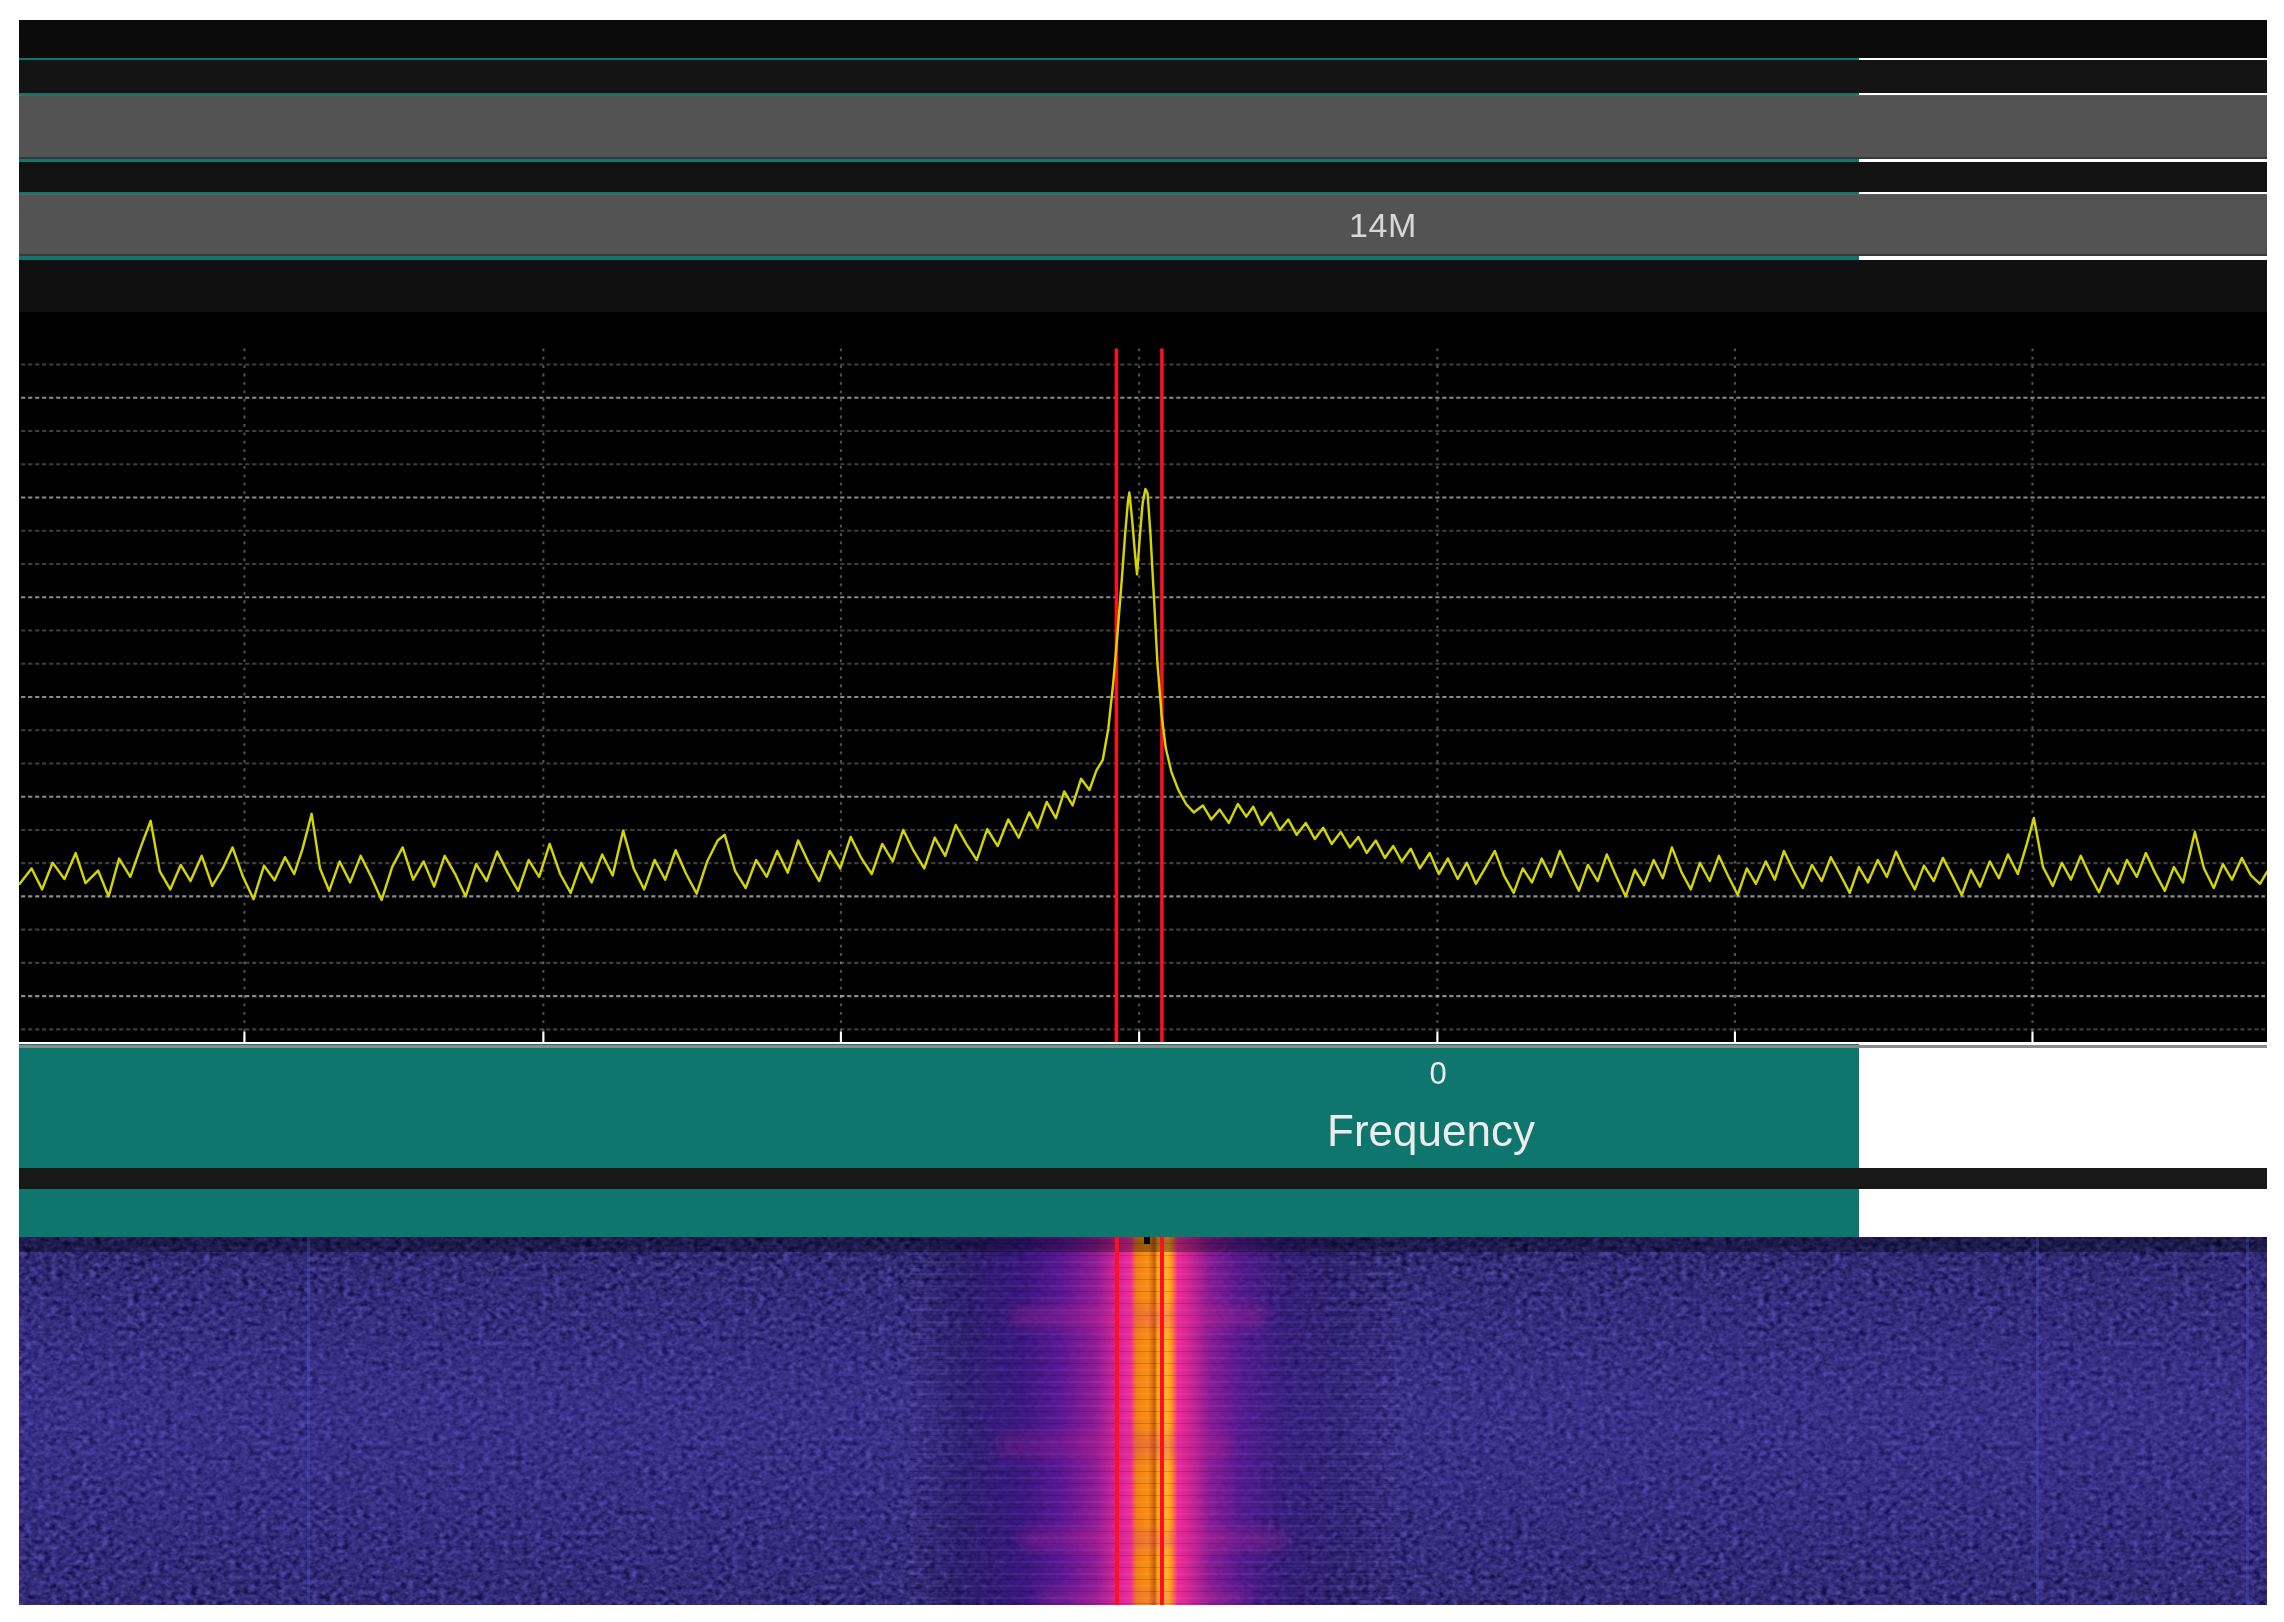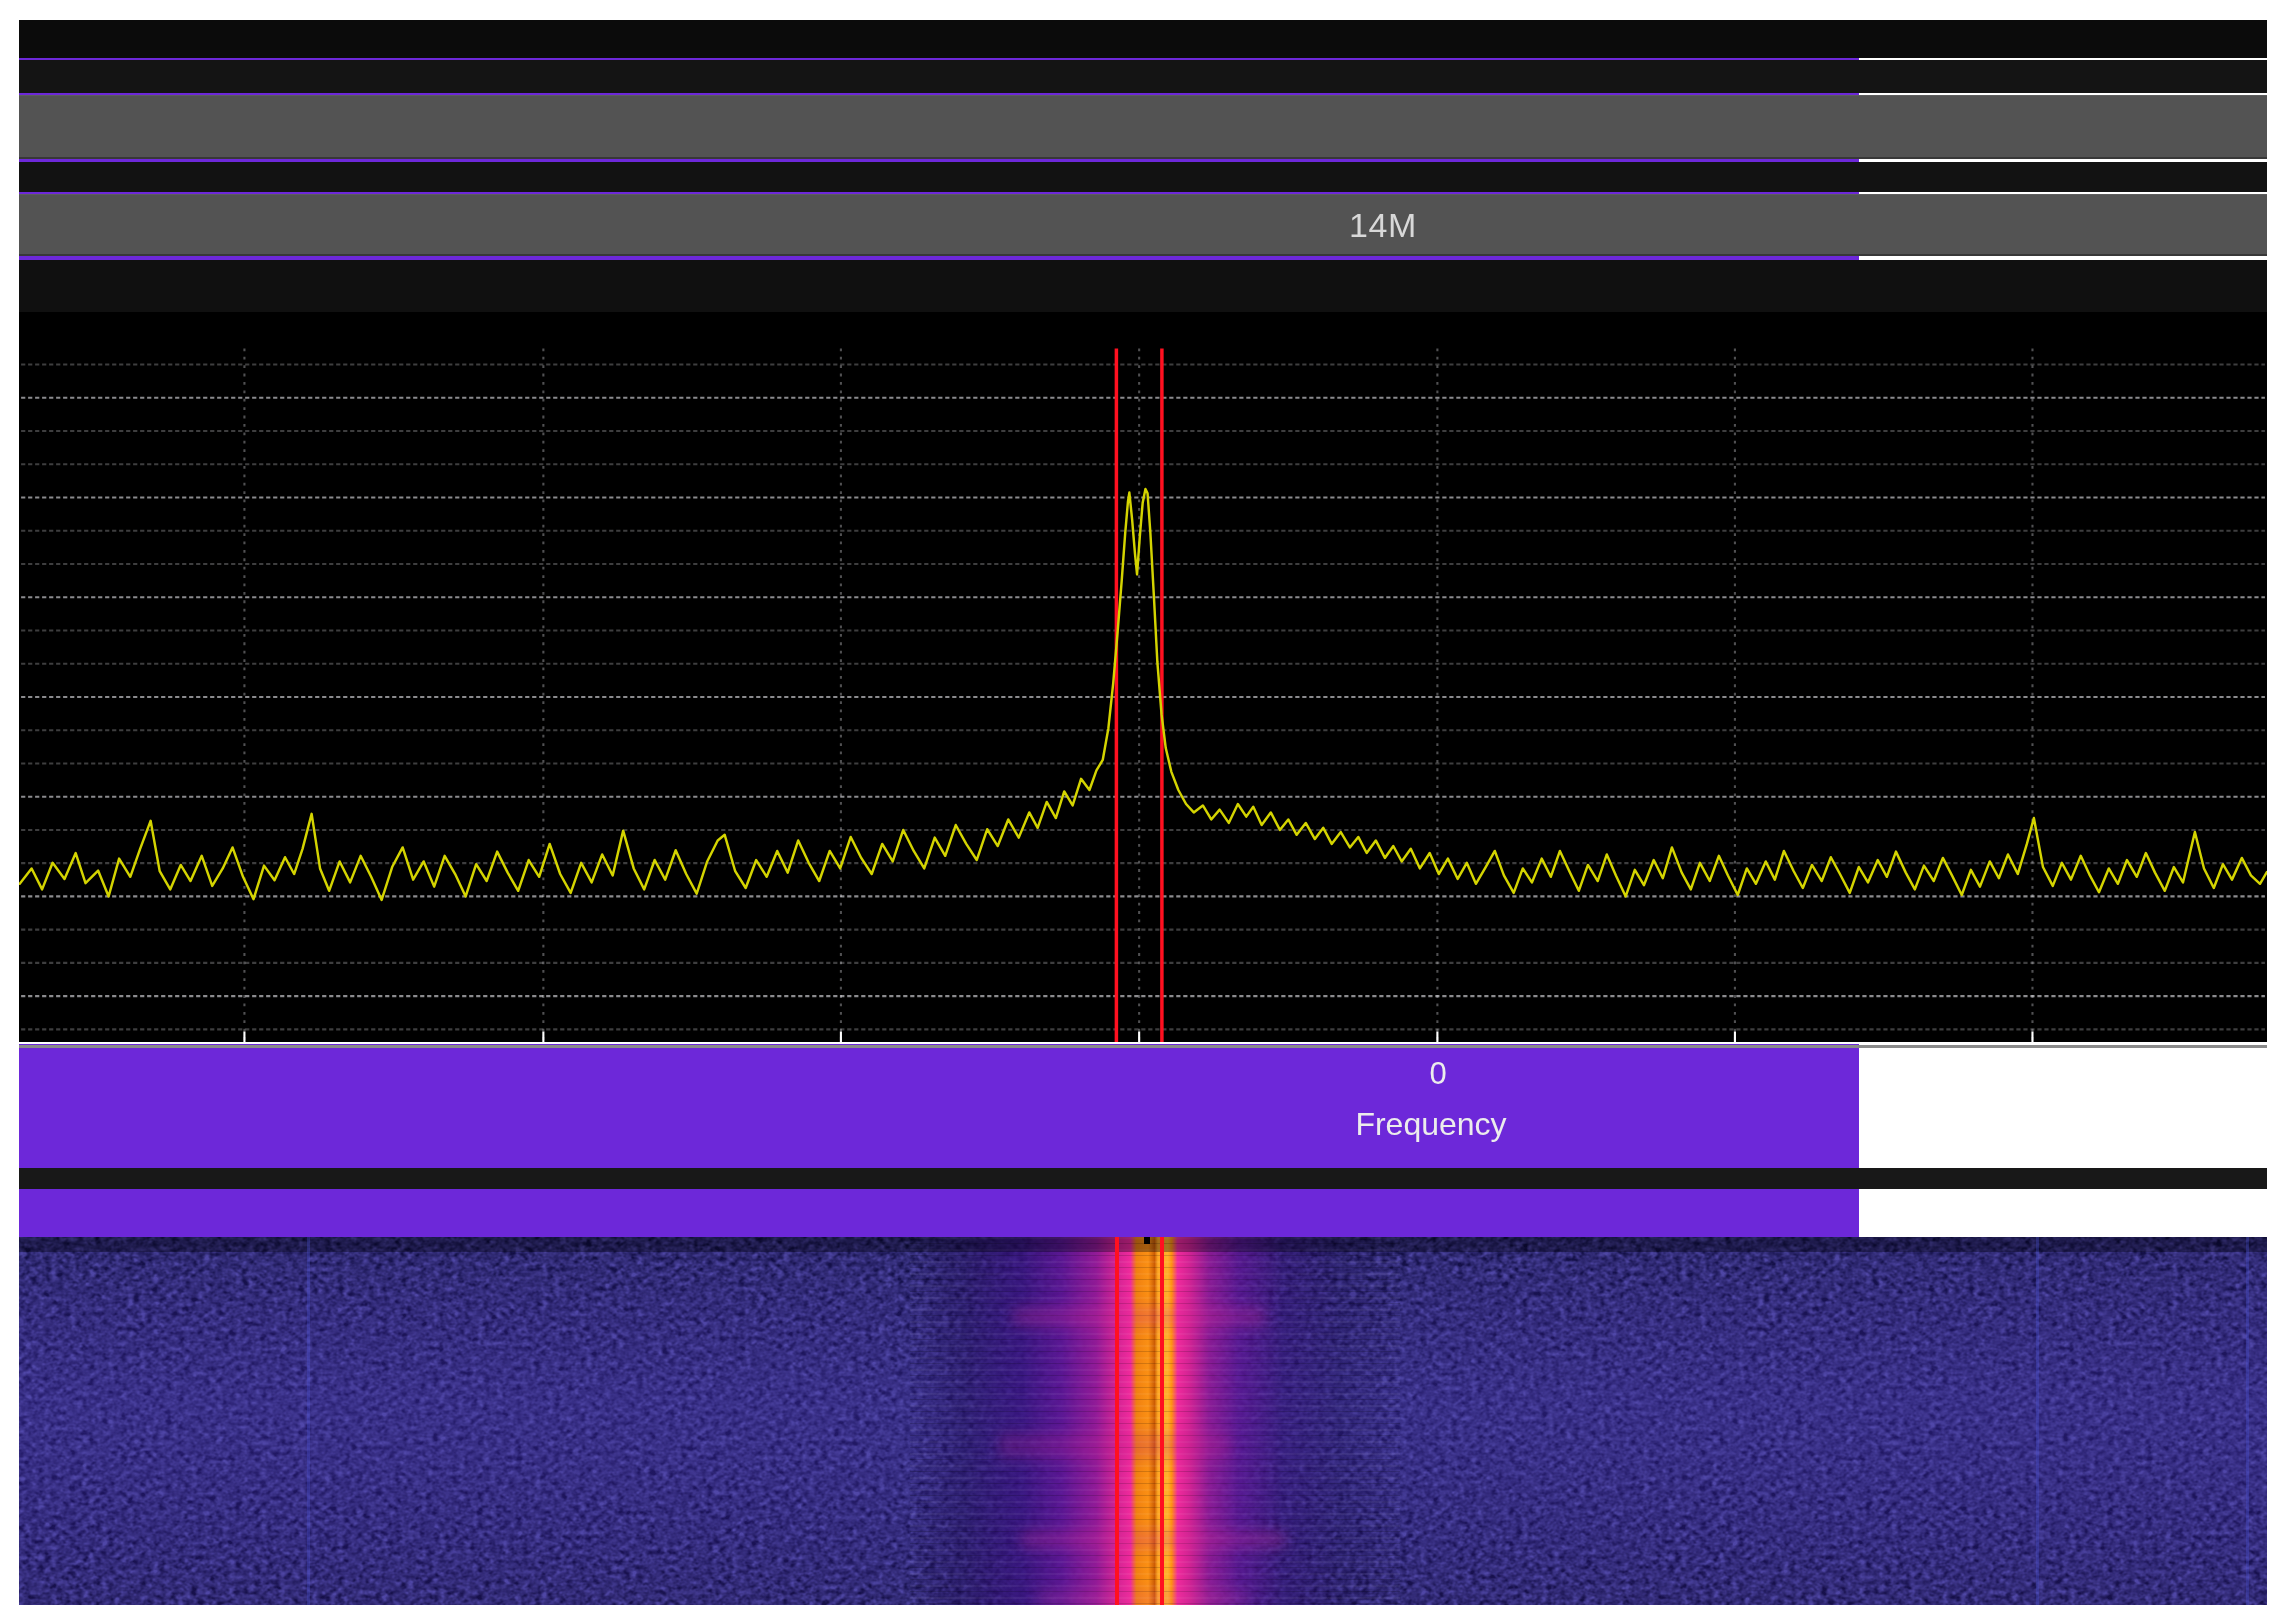--- a/index.html
+++ b/index.html
@@ -1,20 +1,20 @@
 <!DOCTYPE html>
 <html style="--trace: #d4d400; --marker-red: #ff1020; --axis-white: #ffffff; --axis-gray: #8a8a8a; --bar-gray: #535353; --wf-bg: #1a1255; --wf-core: #ffa824; --wf-core2: #f08010; --wf-core-dark: #cc5c04; --wf-pink: #d22394; --label: #ececec;font-size:11.2px"><head>
 <meta charset="utf-8">
 <style>
   html,body{margin:0;padding:0;}
   body{
     width:2284px;height:1622px;background:#ffffff;position:relative;overflow:hidden;
     font-family:"Liberation Sans","DejaVu Sans",sans-serif;
   }
-  .screen{position:absolute;left:19px;top:19.6px;width:1840px;height:1585px;background:#6d28d9;}
+  .screen{position:absolute;left:19px;top:19.6px;width:1840px;height:1585px;background:#0f766e;}
   .bar{position:absolute;left:0;width:2248px;}
   .bar-1{top:0;height:38px;background:#0b0b0b;}
   .bar-2{top:40px;height:33px;background:#141414;}
   .scale-bar{top:75px;height:64px;background:#535353;border-top:1.4px solid #5e5e5e;border-bottom:2.1px solid #383838;box-sizing:border-box;}
   .bar-3{top:142px;height:30px;background:#121212;}
   .scale-bar2{top:174px;height:62px;background:#535353;border-top:1.4px solid #5e5e5e;border-bottom:2.1px solid #383838;box-sizing:border-box;}
   .band-label{
     position:absolute;left:1364px;top:11.2px;transform:translateX(-50%);
     color:#d8d8d8;font-size:34px;letter-spacing:0.7px;
   }
@@ -29,21 +29,21 @@
   .tickmark{fill:#ffffff;}
 
   .axis-line{position:absolute;left:0;top:1022px;width:2248px;height:2.8px;background:#ffffff;}
   .axis-line2{position:absolute;left:0;top:1025px;width:2248px;height:3.5px;background:#8a8a8a;}
   .axis-zero{
     position:absolute;left:1419px;top:1036px;transform:translateX(-50%);
     color:#ececec;font-size:31px;
   }
   .axis-title{
     position:absolute;left:1412px;top:1086px;transform:translateX(-50%);
-    color:#ececec;font-size:32px;
+    color:#ececec;font-size:44px;
   }
   .sep-strip{position:absolute;left:0;top:1148px;width:2248px;height:21px;background:#181818;}
 
   .waterfall{
     position:absolute;left:0;top:1217px;width:2248px;height:368px;overflow:hidden;
     background:linear-gradient(180deg,#0e0c3c 0%,#141048 7%,#1c1458 26%,#231a68 45%,#201762 62%,#1a1255 82%,#161048 100%);
   }
   .wf-noise{position:absolute;left:0;top:0;width:100%;height:100%;opacity:.85;}
   .wf-column{
     position:absolute;top:0;height:100%;left:891px;width:490px;

